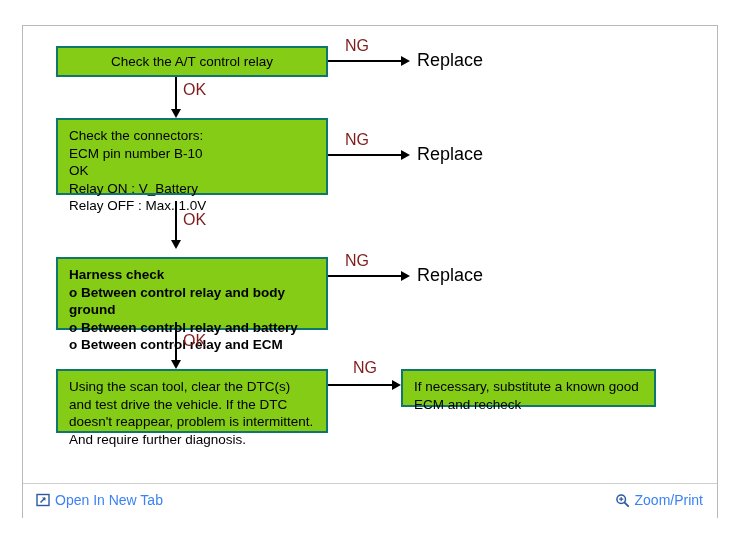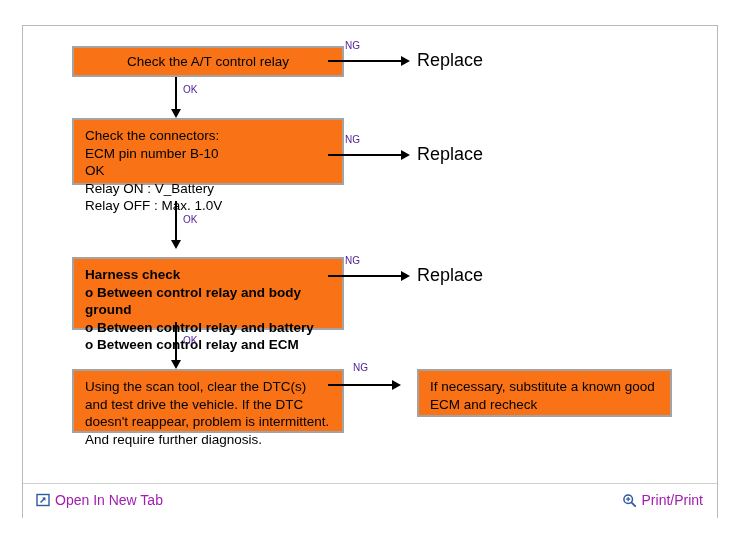--- a/index.html
+++ b/index.html
@@ -34,44 +34,43 @@
     width: 694px;
     height: 457px;
     background: #ffffff;
     overflow: hidden;
   }
 
   
   .node {
     position: absolute;
     box-sizing: border-box;
-    border: 2px solid #a3a3a3;
-    background: #f97316;
+    border: 2px solid #0f766e;
+    background: #84cc16;
     font-size: 13.5px;
     line-height: 17.5px;
     color: #000;
     white-space: pre-line;
-    margin-left: 16px;
   }
   .node.center {
     display: flex;
     align-items: center;
     justify-content: center;
     text-align: center;
   }
   .node.left {
     padding: 7px 9px 7px 11px;
     text-align: left;
   }
 
   #node-relay      { left: 33px;  top: 20px;  width: 272px; height: 31px; }
-  #node-connectors { left: 33px;  top: 92px;  width: 272px; height: 67px; }
+  #node-connectors { left: 33px;  top: 92px;  width: 272px; height: 77px; }
   #node-harness    { left: 33px;  top: 231px; width: 272px; height: 73px; font-weight: bold; }
   #node-scantool   { left: 33px;  top: 343px; width: 272px; height: 64px; }
-  #node-substitute { left: 378px; top: 343px; width: 255px; height: 48px; }
+  #node-substitute { left: 378px; top: 343px; width: 255px; height: 38px; }
 
   
   .vline {
     position: absolute;
     width: 2px;
     background: #000000;
   }
   .hline {
     position: absolute;
     height: 2px;
@@ -87,23 +86,23 @@
   .arrow-right {
     position: absolute;
     width: 0; height: 0;
     border-top: 5px solid transparent;
     border-bottom: 5px solid transparent;
     border-left: 9px solid #000000;
   }
 
   .edge-label {
     position: absolute;
-    font-size: 10px;
+    font-size: 16px;
     line-height: 15px;
-    color: #4c1d95;
+    color: #7f1d1d;
     white-space: nowrap;
   }
   .end-label {
     position: absolute;
     font-size: 18px;
     line-height: 16px;
     color: #000;
     white-space: nowrap;
   }
 
@@ -117,21 +116,21 @@
     border-top: 1px solid #cfcfcf;
     background: #ffffff;
     box-sizing: border-box;
   }
   .toolbar-link {
     position: absolute;
     top: 8px;
     display: flex;
     align-items: center;
     gap: 5px;
-    color: #a21caf;
+    color: #3b82f6;
     font-size: 14px;
     text-decoration: none;
     cursor: pointer;
     white-space: nowrap;
   }
   #link-open-new-tab { left: 12px; }
   #link-zoom-print   { right: 14px; }
   .toolbar-link .glyph {
     display: inline-flex;
     align-items: center;
@@ -216,18 +215,18 @@
     </a>
 
     <a class="toolbar-link" id="link-zoom-print">
       <span class="glyph">
         <svg width="15" height="15" viewBox="0 0 15 15" aria-hidden="true">
           <circle cx="6.2" cy="6.2" r="4.3" fill="none" stroke="#2c5aa0" stroke-width="1.5"></circle>
           <path d="M9.4 9.4 L13.2 13.2" stroke="#2c5aa0" stroke-width="1.8" stroke-linecap="round"></path>
           <path d="M6.2 4.1 L6.2 8.3 M4.1 6.2 L8.3 6.2" stroke="#2c5aa0" stroke-width="1.2"></path>
         </svg>
       </span>
-      <span>Print/Print</span>
+      <span>Zoom/Print</span>
     </a>
 
   </div>
 
 </div>
 
 </body></html>

